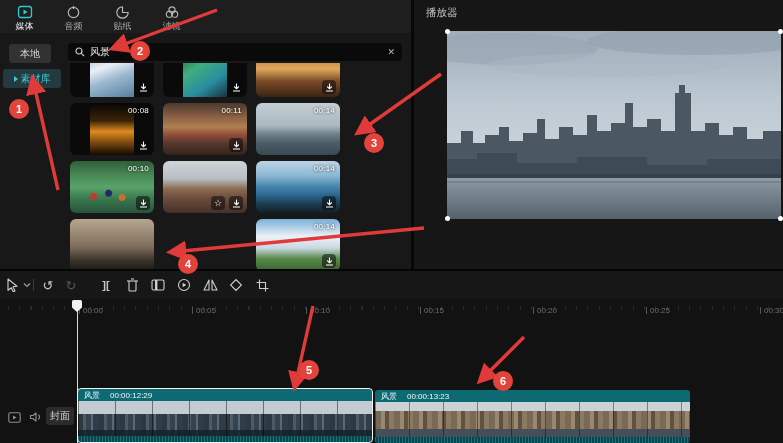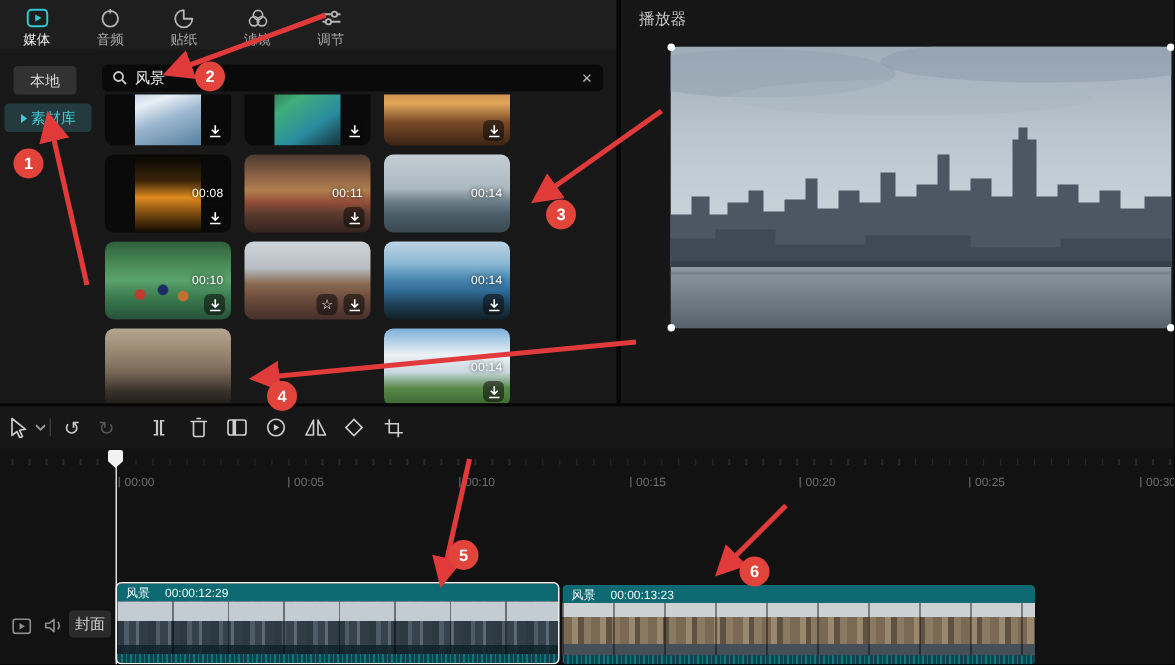--- a/index.html
+++ b/index.html
@@ -23,21 +23,21 @@
     font-size:10px; color:#3ecbd6; display:flex; align-items:center; justify-content:center; gap:3px; }
   .tri-right { width:0; height:0; border-left:4px solid #3ecbd6; border-top:3px solid transparent; border-bottom:3px solid transparent; }
   .search { position:absolute; left:68px; top:43px; width:334px; height:18px; background:#0a0a0a; border-radius:4px;
     display:flex; align-items:center; padding:0 7px; }
   .search input { flex:1; background:transparent; border:none; outline:none; color:#ececec; font-size:10px;
     font-family:"Liberation Sans",sans-serif; margin-left:5px; }
   .search .clear { color:#b9b9b9; font-size:9px; cursor:pointer; line-height:9px; }
   
   .grid-clip { position:absolute; left:68px; top:63px; width:343px; height:206px; overflow:hidden; }
   .cell { position:absolute; width:84px; height:52px; border-radius:6px; overflow:hidden; background:#0a0a0a; cursor:pointer; }
-  .dur { position:absolute; top:21px; right:5px; font-size:8px; color:#fff; text-shadow:0 0 3px rgba(0,0,0,.9); letter-spacing:.2px; }
+  .dur { position:absolute; top:3px; right:5px; font-size:8px; color:#fff; text-shadow:0 0 3px rgba(0,0,0,.9); letter-spacing:.2px; }
   .badge { position:absolute; bottom:3px; right:4px; width:14px; height:14px; border-radius:4px;
     background:rgba(10,10,10,.55); display:flex; align-items:center; justify-content:center; }
   .badge.star { right:22px; color:#fff; font-size:9px; }
   .pillar::before { content:""; position:absolute; left:24%; right:24%; top:0; bottom:0; }
   .th1::before { background:linear-gradient(160deg,#7da4c9 0%,#e9eff5 40%,#9db8d0 62%,#55809f 100%); }
   .th2::before { background:linear-gradient(145deg,#1e4d3a 0%,#3fae7a 38%,#2a8ca0 70%,#16323c 100%); }
   .th3 { background:linear-gradient(180deg,#57422d 0%,#c8884a 28%,#e0a85c 46%,#7a4a28 70%,#3a2414 100%); }
   .th4::before { background:linear-gradient(180deg,#060504 0%,#3a2408 34%,#e08b1f 55%,#7a4a10 76%,#100a03 100%); }
   .th5 { background:linear-gradient(180deg,#4a3a2e 0%,#8a5f44 26%,#b08050 46%,#96503a 60%,#5a3a2e 76%,#32231c 100%); }
   .th6 { background:linear-gradient(180deg,#c4ced4 0%,#aab8c0 44%,#70808a 60%,#4e5e68 76%,#394851 100%); }
@@ -70,21 +70,21 @@
   
   .timeline { position:absolute; left:0; top:269px; width:783px; height:174px; background:#121212; border-top:2px solid #050505; }
   .ttool { position:absolute; left:0; top:0; width:783px; height:28px; background:#171717; }
   .tic { position:absolute; top:6px; width:16px; height:16px; display:flex; align-items:center; justify-content:center; cursor:pointer; color:#c9c9c9; }
   .tic.dim { color:#555; }
   .tdiv { position:absolute; left:33px; top:8px; width:1px; height:12px; background:#3a3a3a; }
   .glyph { font-size:13px; line-height:13px; }
   .ruler { position:absolute; left:0; top:28px; width:783px; height:17px; }
   .ticks { position:absolute; left:0; top:7px; width:783px; height:4px;
     background:repeating-linear-gradient(90deg,#3b3b3b 0 1px,transparent 1px 11.3px); background-position:79px 0; opacity:.55; }
-  .rlabel { position:absolute; top:18px; font-size:8px; color:#6f6f6f; }
+  .rlabel { position:absolute; top:7px; font-size:8px; color:#6f6f6f; }
   .rlabel::before { content:""; position:absolute; left:-4px; top:1px; width:1px; height:7px; background:#555; }
   .cover-btn { position:absolute; left:46px; top:136px; width:28px; height:18px; background:#2b2b2b; border-radius:3px;
     color:#d6d6d6; font-size:10px; display:flex; align-items:center; justify-content:center; cursor:pointer; }
   .clip { position:absolute; top:118px; height:53px; border-radius:3px; overflow:hidden; cursor:pointer; }
   .clip.selected { outline:1.5px solid #f2f2f2; }
   .cliphead { height:12px; background:#0e6a72; display:flex; align-items:center; gap:10px; padding:0 6px;
     font-size:8px; color:#eef9f9; }
   .clipbody { height:35px; }
   .body1 {
     background:
@@ -142,31 +142,20 @@
       <div class="tab">
         <span class="ticon">
           <svg width="16" height="14" viewBox="0 0 16 14">
               <circle cx="8" cy="5" r="3.1" fill="none" stroke="#b5b5b5" stroke-width="1.1"></circle>
               <circle cx="5.4" cy="9.2" r="3.1" fill="none" stroke="#b5b5b5" stroke-width="1.1"></circle>
               <circle cx="10.6" cy="9.2" r="3.1" fill="none" stroke="#b5b5b5" stroke-width="1.1"></circle>
             </svg>
         </span>
         <span class="tlabel">滤镜</span>
       </div>
-      <div class="tab">
-        <span class="ticon">
-          <svg width="16" height="14" viewBox="0 0 16 14">
-              <line x1="2" y1="4.5" x2="14" y2="4.5" stroke="#b5b5b5" stroke-width="1.2"></line>
-              <circle cx="10" cy="4.5" r="1.8" fill="#1e1e1e" stroke="#b5b5b5" stroke-width="1.2"></circle>
-              <line x1="2" y1="9.5" x2="14" y2="9.5" stroke="#b5b5b5" stroke-width="1.2"></line>
-              <circle cx="6" cy="9.5" r="1.8" fill="#1e1e1e" stroke="#b5b5b5" stroke-width="1.2"></circle>
-            </svg>
-        </span>
-        <span class="tlabel">调节</span>
-      </div>
     </div>
 
     <div class="rail">
       <div class="local-btn">
         <span>本地</span>
       </div>
       <div class="library-btn">
         <span class="tri-right"></span>
         <span>素材库</span>
       </div>

